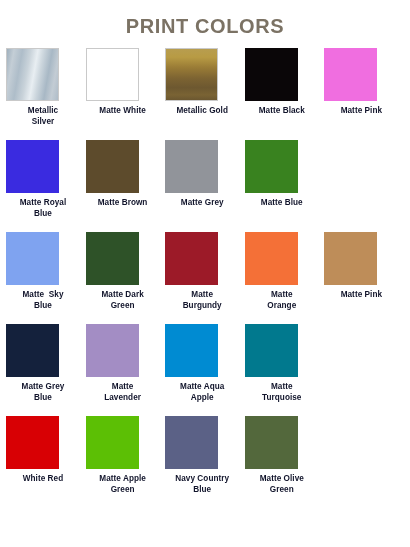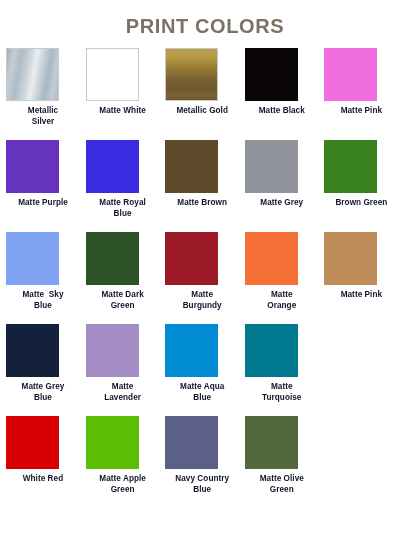--- a/index.html
+++ b/index.html
@@ -101,39 +101,35 @@
           <div class="swatch-label">Matte Black</div>
         </div>
         <div class="swatch-cell">
           <div class="swatch-chip" style="background-color: rgb(240, 110, 224);"></div>
           <div class="swatch-label">Matte Pink</div>
         </div>
       </div>
       <div class="row-spacer"></div>
       <div class="swatch-row">
         <div class="swatch-cell">
-          <div class="swatch-chip" style="background-color: rgb(102, 51, 191);"></div>
-          <div class="swatch-label">Matte Purple</div>
-        </div>
-        <div class="swatch-cell">
           <div class="swatch-chip" style="background-color: rgb(58, 43, 224);"></div>
           <div class="swatch-label">Matte Royal
 Blue</div>
         </div>
         <div class="swatch-cell">
           <div class="swatch-chip" style="background-color: rgb(93, 75, 44);"></div>
           <div class="swatch-label">Matte Brown</div>
         </div>
         <div class="swatch-cell">
           <div class="swatch-chip" style="background-color: rgb(145, 148, 154);"></div>
           <div class="swatch-label">Matte Grey</div>
         </div>
         <div class="swatch-cell">
           <div class="swatch-chip" style="background-color: rgb(57, 130, 31);"></div>
-          <div class="swatch-label">Brown Green</div>
+          <div class="swatch-label">Matte Blue</div>
         </div>
       </div>
       <div class="row-spacer"></div>
       <div class="swatch-row">
         <div class="swatch-cell">
           <div class="swatch-chip" style="background-color: rgb(127, 163, 240);"></div>
           <div class="swatch-label">Matte  Sky
 Blue</div>
         </div>
         <div class="swatch-cell">
@@ -164,21 +160,21 @@
 Blue</div>
         </div>
         <div class="swatch-cell">
           <div class="swatch-chip" style="background-color: rgb(163, 141, 196);"></div>
           <div class="swatch-label">Matte
 Lavender</div>
         </div>
         <div class="swatch-cell">
           <div class="swatch-chip" style="background-color: rgb(0, 139, 210);"></div>
           <div class="swatch-label">Matte Aqua
-Blue</div>
+Apple</div>
         </div>
         <div class="swatch-cell">
           <div class="swatch-chip" style="background-color: rgb(1, 121, 142);"></div>
           <div class="swatch-label">Matte
 Turquoise</div>
         </div>
       </div>
       <div class="row-spacer"></div>
       <div class="swatch-row">
         <div class="swatch-cell">

